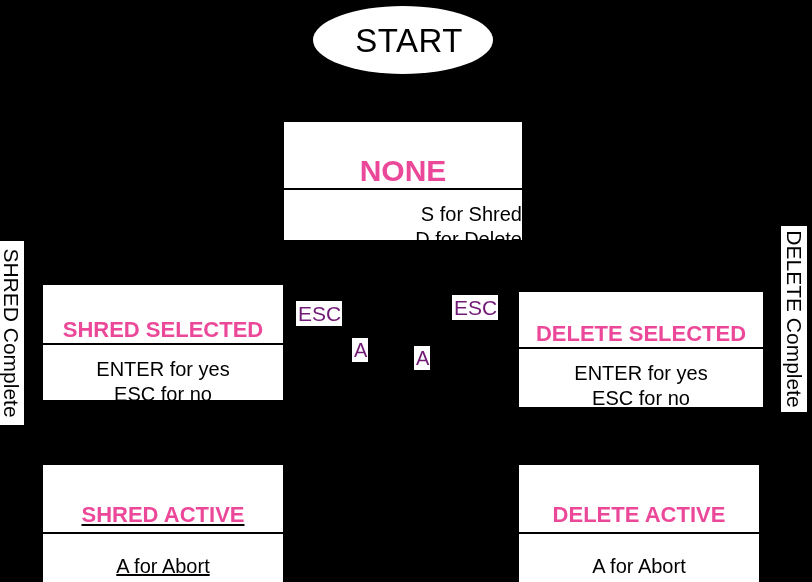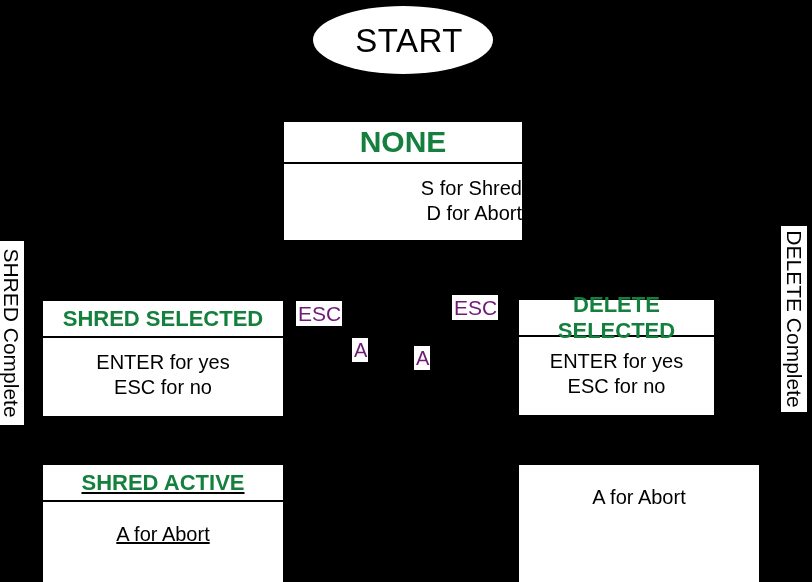--- a/index.html
+++ b/index.html
@@ -41,51 +41,52 @@
 
   
   .state-box {
     position: absolute;
     background: #ffffff;
     box-sizing: border-box;
     display: flex;
     flex-direction: column;
   }
   .state-title {
-    color: #15803d;
+    color: #ec4899;
     font-weight: bold;
     text-align: center;
     box-sizing: border-box;
     border-bottom: 2px solid #000000;
     display: flex;
     align-items: center;
     justify-content: center;
+    margin-top: 32px;
   }
   .state-body {
     color: #000000;
     text-align: center;
     box-sizing: border-box;
     flex: 1;
     padding-top: 10px;
     line-height: 1.25;
   }
   .state-body div { white-space: nowrap; }
 
   
   #box-none { left: 284px; top: 122px; width: 238px; height: 118px; }
   #box-none .state-title { height: 42px; font-size: 30px; }
   #box-none .state-body { font-size: 20px; padding-top: 12px; text-align: right; }
 
   
-  #box-shred-selected { left: 43px; top: 301px; width: 240px; height: 115px; }
+  #box-shred-selected { left: 43px; top: 285px; width: 240px; height: 115px; }
   #box-shred-selected .state-title { height: 37px; font-size: 22px; }
   #box-shred-selected .state-body { font-size: 20px; padding-top: 12px; }
 
   
-  #box-delete-selected { left: 519px; top: 300px; width: 195px; height: 115px; }
+  #box-delete-selected { left: 519px; top: 292px; width: 244px; height: 115px; justify-content: center; }
   #box-delete-selected .state-title { height: 37px; font-size: 22px; }
   #box-delete-selected .state-body { font-size: 20px; padding-top: 12px; }
 
   
   #box-shred-active { left: 43px; top: 465px; width: 240px; height: 132px; text-decoration: underline; }
   #box-shred-active .state-title { height: 37px; font-size: 22px; }
   #box-shred-active .state-body { font-size: 20px; padding-top: 20px; }
 
   
   #box-delete-active { left: 519px; top: 465px; width: 240px; height: 117px; }
@@ -145,21 +146,21 @@
 <div id="canvas">
 
   <div class="start-node" id="start-node">
     <span class="start-label">START</span>
   </div>
 
   <div class="state-box" id="box-none">
     <div class="state-title">NONE</div>
     <div class="state-body">
       <div>S for Shred</div>
-      <div>D for Abort</div>
+      <div>D for Delete</div>
     </div>
   </div>
 
   <div class="state-box" id="box-shred-selected">
     <div class="state-title">SHRED SELECTED</div>
     <div class="state-body">
       <div>ENTER for yes</div>
       <div>ESC for no</div>
     </div>
   </div>
@@ -173,20 +174,21 @@
   </div>
 
   <div class="state-box" id="box-shred-active">
     <div class="state-title">SHRED ACTIVE</div>
     <div class="state-body">
       <div>A for Abort</div>
     </div>
   </div>
 
   <div class="state-box" id="box-delete-active">
+    <div class="state-title">DELETE ACTIVE</div>
     <div class="state-body">
       <div>A for Abort</div>
     </div>
   </div>
 
   <div class="edge-label" id="label-esc-left">ESC</div>
   <div class="edge-label" id="label-esc-right">ESC</div>
   <div class="edge-label" id="label-a-left">A</div>
   <div class="edge-label" id="label-a-right">A</div>
 

